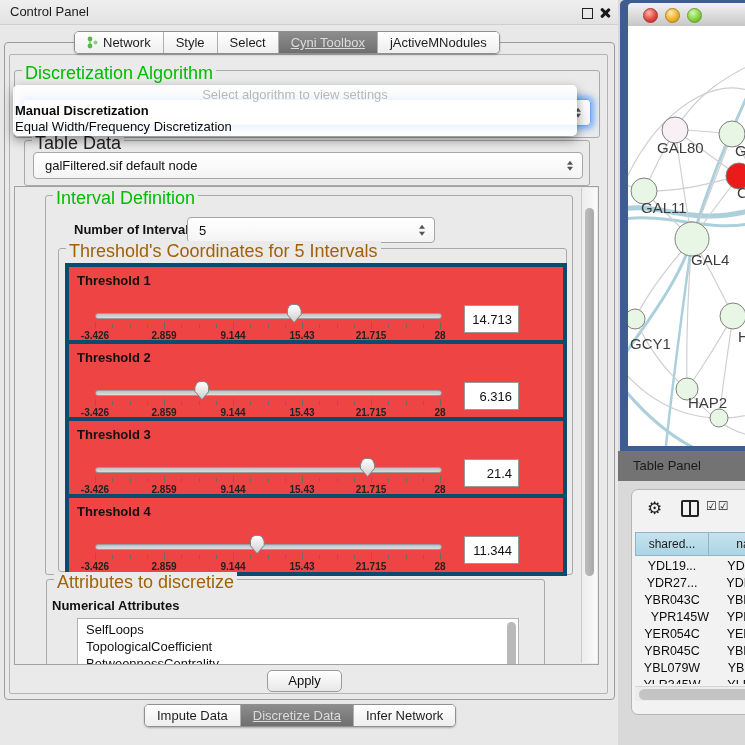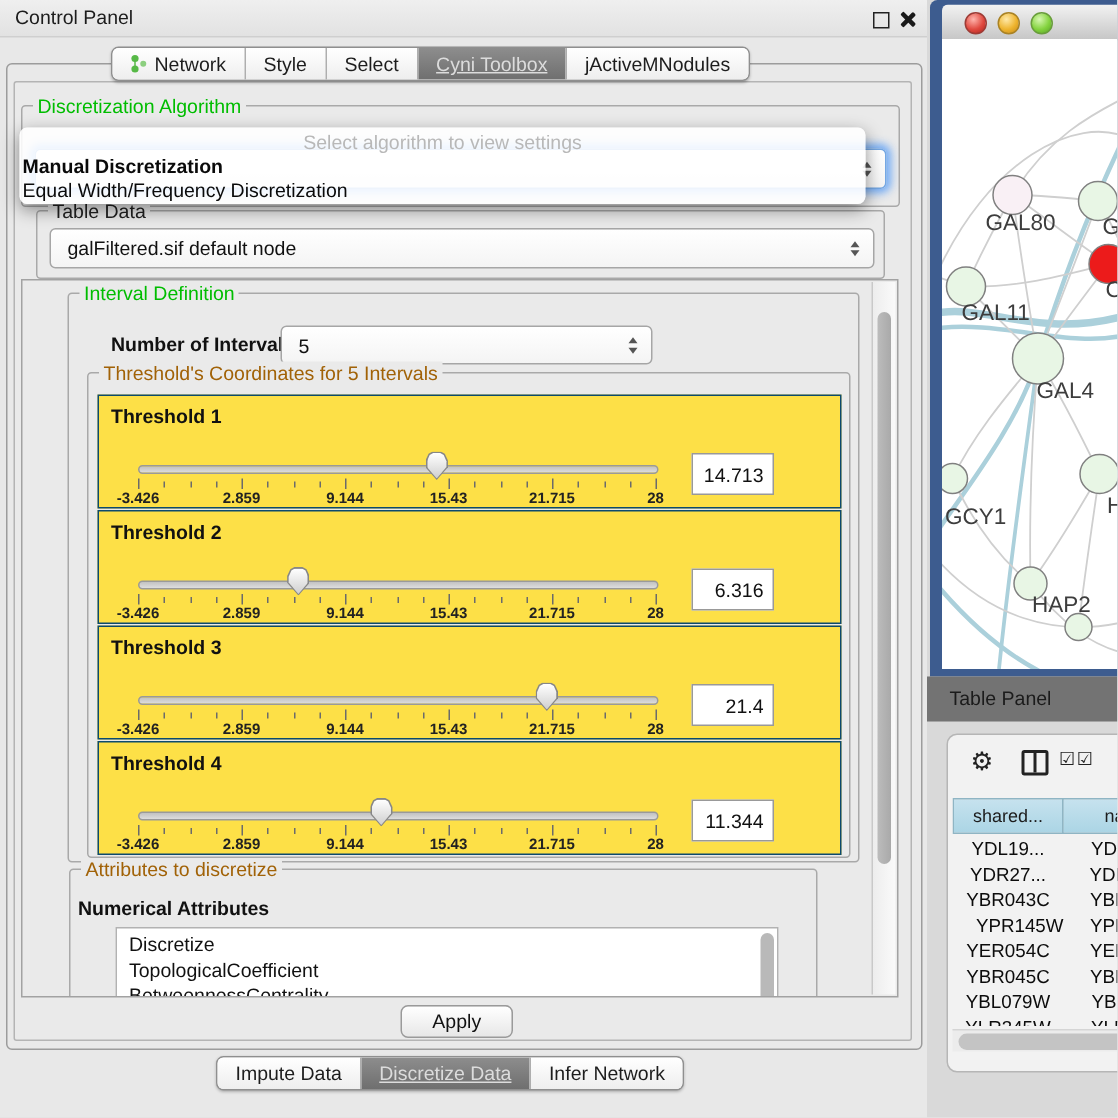--- a/index.html
+++ b/index.html
@@ -26,21 +26,21 @@
           background:#fff;box-shadow:0 1px 2px rgba(0,0,0,.25);height:21px;z-index:30;}
   .seg{display:flex;align-items:center;padding:0 12px;font-size:13px;color:#1d1d1d;
        background:linear-gradient(#ffffff,#eeeeee);border-right:1px solid #aeaeae;cursor:default;white-space:nowrap;}
   .seg:last-child{border-right:none;}
   .seg.sel{background:linear-gradient(#8d8d8d,#6f6f6f);color:#dcdcdc;text-decoration:underline;}
   #top-tabs{left:74px;top:31px;}
   #bottom-tabs{left:144px;top:704px;}
 
   
   .group{position:absolute;border:1px solid #a9a9a9;border-radius:3px;}
-  .gtitle{position:absolute;top:-8px;left:7px;background:#eaeaea;padding:0 3px;font-size:13px;white-space:nowrap;}
+  .gtitle{position:absolute;top:-8px;left:7px;background:#eaeaea;padding:0 3px;font-size:18px;white-space:nowrap;}
   .gtitle.green{color:#00bd00;} .gtitle.blue{color:#a16207;} .gtitle.dark{color:#222;}
 
   
   .combo{position:absolute;background:linear-gradient(#ffffff,#f4f4f4);border:1px solid #a6a6a6;
          border-radius:4px;font-size:13px;color:#111;display:flex;align-items:center;}
   .combo .cval{padding-left:11px;}
   .spin{position:absolute;right:9px;top:50%;transform:translateY(-50%);display:flex;flex-direction:column;align-items:center;}
   .tri-up{width:0;height:0;border-left:3.5px solid transparent;border-right:3.5px solid transparent;border-bottom:4.5px solid #555;margin-bottom:2.5px;}
   .tri-dn{width:0;height:0;border-left:3.5px solid transparent;border-right:3.5px solid transparent;border-top:4.5px solid #555;}
   .focusring{box-shadow:0 0 6px 2.5px rgba(92,160,248,.85);border-color:#74a7e3;}
@@ -53,21 +53,21 @@
   .popup-opt.b{font-weight:bold;}
 
   
   #scrollport{left:14px;top:186px;width:583px;height:477px;border:1px solid #a2a2a2;background:#eaeaea;overflow:hidden;}
   .vscroll{position:absolute;right:1px;top:1px;bottom:1px;width:15px;
            background:linear-gradient(90deg,#ededed,#fafafa);border-left:1px solid #c9c9c9;}
   .vthumb{position:absolute;left:2.5px;width:9px;border-radius:5px;
           background:linear-gradient(90deg,#bcbcbc,#a9a9a9);}
 
   
-  .tbox{position:absolute;left:6px;width:494px;height:74px;background:#fde047;border:1px solid #0c4a6e;}
+  .tbox{position:absolute;left:6px;width:494px;height:74px;background:#ef4444;border:4px solid #0c4a6e;}
   .tbox .tlabel{position:absolute;left:8px;top:6px;font-size:13px;font-weight:bold;color:#111;}
   .track{position:absolute;left:26px;top:46px;width:345px;height:4px;border:1px solid #9a9a9a;
          border-radius:3px;background:linear-gradient(#c2c2c2,#dddddd);}
   .thumb-o{position:absolute;width:15px;height:19px;top:37px;background:#878787;
            clip-path:polygon(0 32%,14% 8%,32% 0,68% 0,86% 8%,100% 32%,100% 55%,50% 100%,0 55%);}
   .thumb-i{position:absolute;left:1px;top:1px;width:13px;height:17px;background:linear-gradient(#ffffff,#cfcfcf);
            clip-path:polygon(0 32%,14% 8%,32% 0,68% 0,86% 8%,100% 32%,100% 55%,50% 100%,0 55%);}
   .tick{position:absolute;width:1px;background:#6b6b6b;}
   .ticklab{position:absolute;top:63px;width:48px;text-align:center;font-size:10px;font-weight:bold;color:#222;}
   .valbox{position:absolute;left:395px;top:38px;width:55px;height:28px;background:#fff;border:1px solid #999;
@@ -337,21 +337,21 @@
             </div>
           </div>
       </div>
     </div>
 
     <div class="group" style="left:31px;top:392px;width:497px;height:120px;background:#eaeaea;">
       <span class="gtitle blue">Attributes to discretize</span>
       <span class="abs" style="left:5px;top:18px;font-size:13px;font-weight:bold;color:#111;">Numerical Attributes</span>
       <div id="attr-list">
         <div id="attr-vthumb"></div>
-      <div class="attr-item" style="top: 3px;">Discretize</div>
+      <div class="attr-item" style="top: 3px;">SelfLoops</div>
           <div class="attr-item" style="top: 20px;">TopologicalCoefficient</div>
           <div class="attr-item" style="top: 37px;">BetweennessCentrality</div>
         </div>
     </div>
 
     <div class="vscroll">
       <div class="vthumb" style="top:20px;height:368px;"></div>
     </div>
   </div>
 

